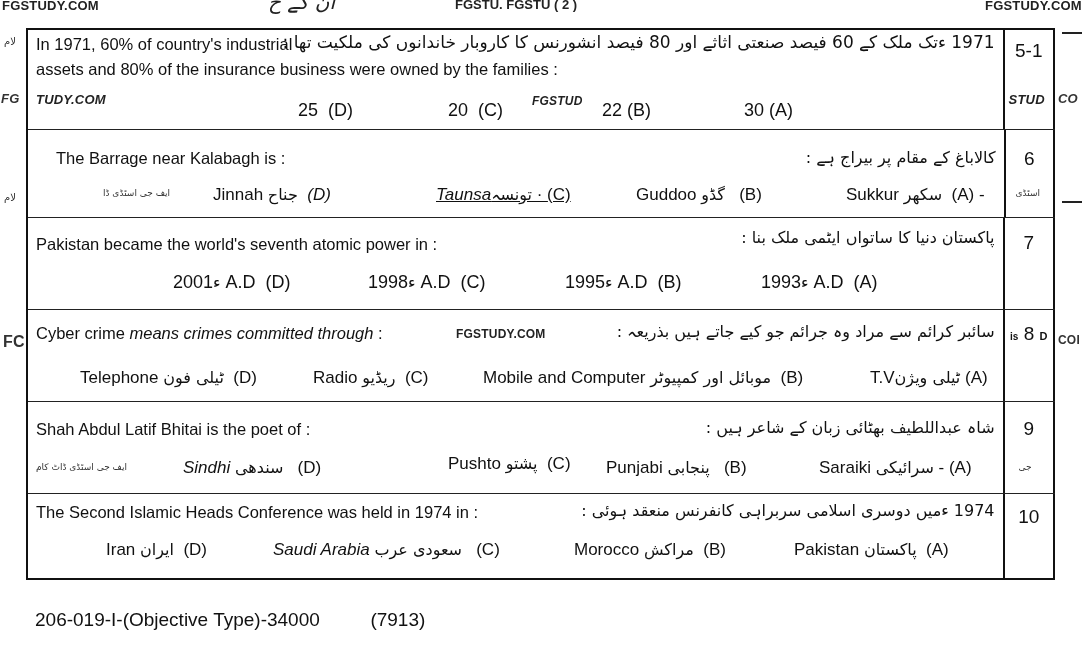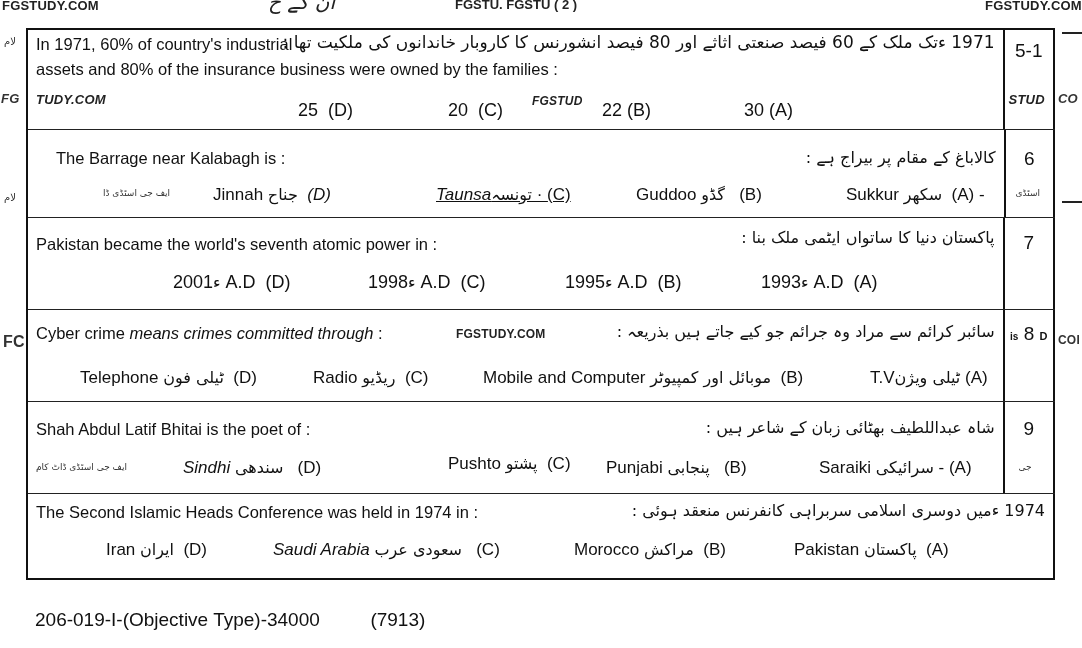--- a/index.html
+++ b/index.html
@@ -266,20 +266,23 @@
       <div class="opt" style="left:245px; top:46px; font-size:17px;">
         <i>Saudi Arabia</i>&nbsp;<span class="ur">سعودی عرب</span>&nbsp;&nbsp;&nbsp;<span>(C)</span>
       </div>
       <div class="opt" style="left:546px; top:46px; font-size:17px;">
         <span>Morocco</span>&nbsp;<span class="ur">مراکش</span>&nbsp;&nbsp;<span>(B)</span>
       </div>
       <div class="opt" style="left:766px; top:46px; font-size:17px;">
         <span>Pakistan</span>&nbsp;<span class="ur">پاکستان</span>&nbsp;&nbsp;<span>(A)</span>
       </div>
     </div>
+    <div class="qnum">
+      <div class="qnum-text" style="top:12px;">10</div>
+    </div>
   </div>
 
 </div>
 
 <div class="footer">
   <span>206-019-I-(Objective Type)-34000</span>
   <span style="display:inline-block; width:40px;"></span>
   <span>(7913)</span>
 </div>
 

